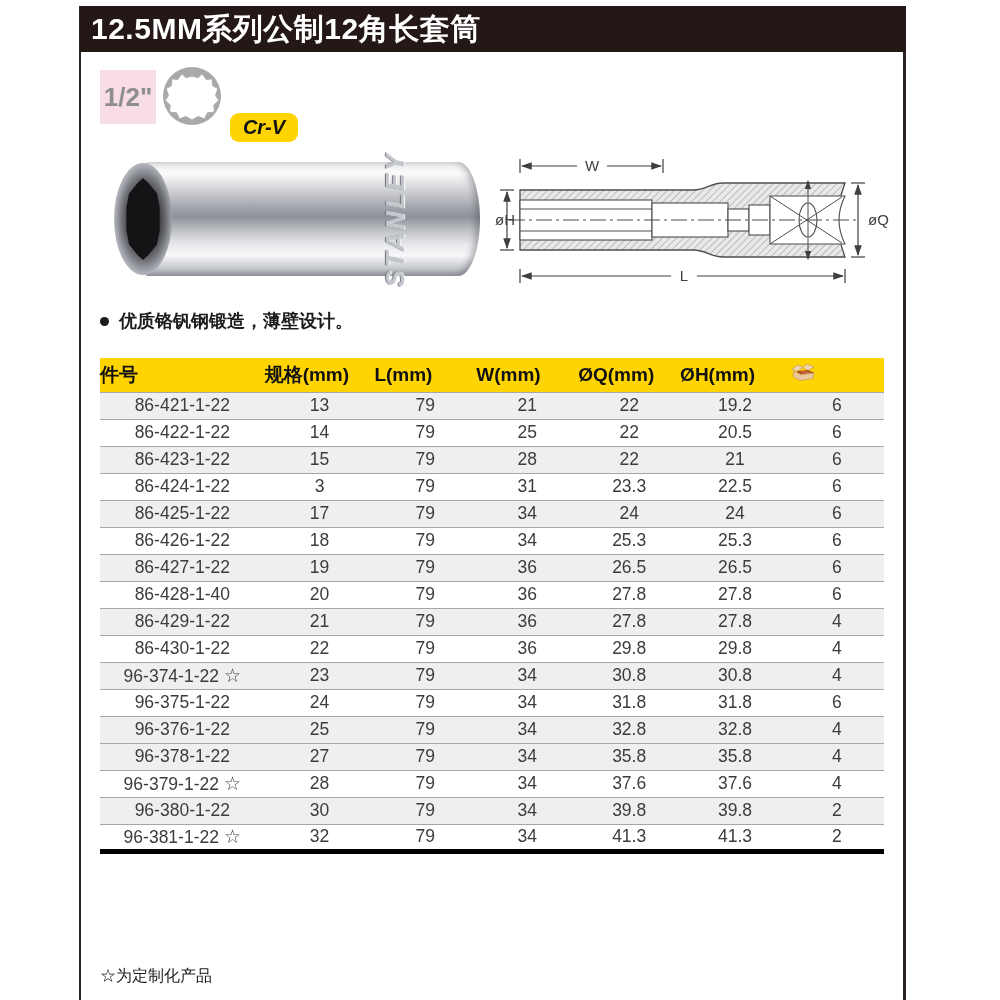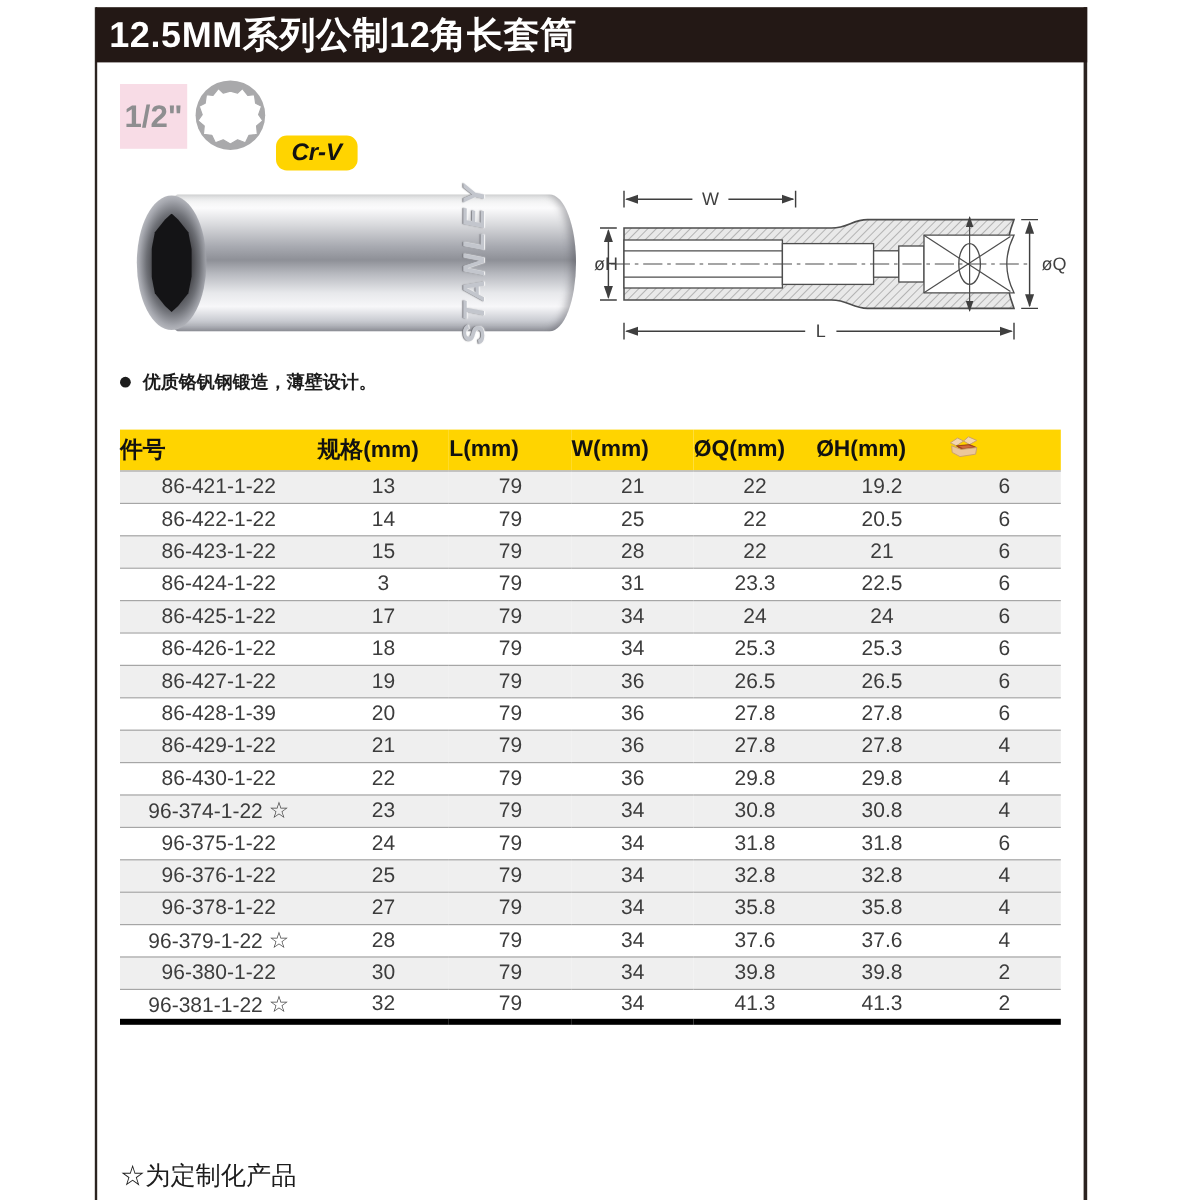--- a/index.html
+++ b/index.html
@@ -38,39 +38,39 @@
   .photo .brand { position:absolute; right:16px; top:50%; transform:translate(0,-50%) rotate(-90deg);
                   transform-origin:center; font-size:25px; font-weight:bold; font-style:italic;
                   letter-spacing:3px; color:#c3c6cd; text-shadow:0 1px 1px #fafafa, 0 -1px 1px #6f7076; }
 
   
   .drawing { position:absolute; left:495px; top:150px; width:400px; height:142px; }
   .drawing text { font-family:"Liberation Sans", sans-serif; font-size:15px; fill:#3f3f3f; }
 
   
   .feature { position:absolute; left:100px; top:309px; display:flex; align-items:center; gap:10px;
-             font-size:15px; font-weight:600; color:#1c1c1c; }
+             font-size:18px; font-weight:600; color:#1c1c1c; }
   .feature .dot { width:9px; height:9px; border-radius:50%; background:#1c1c1c; flex:0 0 auto; }
 
   
   .spec-table-wrap { position:absolute; left:100px; top:358px; width:784px; }
   table { width:100%; border-collapse:collapse; table-layout:fixed; }
   col.c-part{width:21%} col.c-size{width:14%} col.c-l{width:13%} col.c-w{width:13%}
   col.c-q{width:13%} col.c-h{width:14%} col.c-pack{width:12%}
   thead th { background:#ffd400; height:34px; font-size:19px; font-weight:bold; color:#111;
              text-align:left; vertical-align:middle; }
   tbody td { height:27px; font-size:17.5px; color:#3c3c3c; text-align:center; vertical-align:middle;
              border-top:1px solid #a6a6a6; font-stretch:condensed; }
   tbody tr:last-child td { border-bottom:5px solid #000000; }
   tbody tr.alt td { background:#efefef; }
   .star { font-size:19px; color:#3c3c3c; margin-left:5px; }
   th .pack-icon { display:inline-block; vertical-align:middle; }
 
   
-  .footnote { position:absolute; left:100px; top:966px; font-size:21px; color:#1c1c1c; }
+  .footnote { position:absolute; left:100px; top:966px; font-size:16px; color:#1c1c1c; }
 </style>
 </head>
 <body>
 
 <div class="page">
   <div class="rule-left"></div>
   <div class="rule-right"></div>
 
   <div class="title-bar">
     <h1>12.5MM系列公制12角长套筒</h1>
@@ -244,21 +244,21 @@
           <tr class="alt">
             <td>86-427-1-22</td>
             <td>19</td>
             <td>79</td>
             <td>36</td>
             <td>26.5</td>
             <td>26.5</td>
             <td>6</td>
           </tr>
           <tr>
-            <td>86-428-1-39</td>
+            <td>86-428-1-40</td>
             <td>20</td>
             <td>79</td>
             <td>36</td>
             <td>27.8</td>
             <td>27.8</td>
             <td>6</td>
           </tr>
           <tr class="alt">
             <td>86-429-1-22</td>
             <td>21</td>

